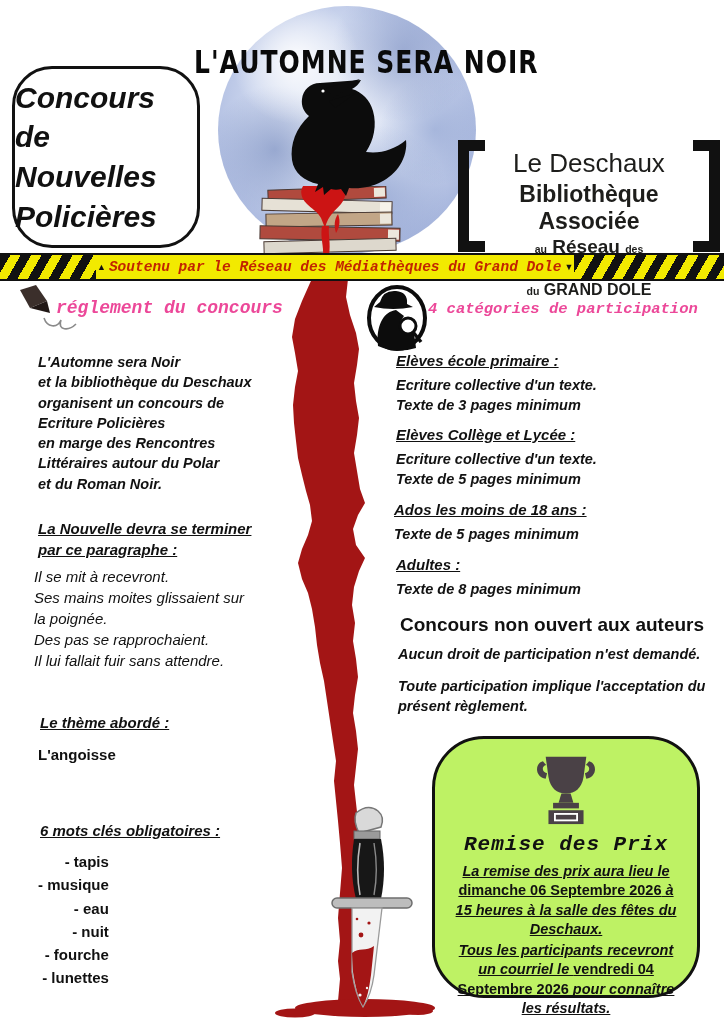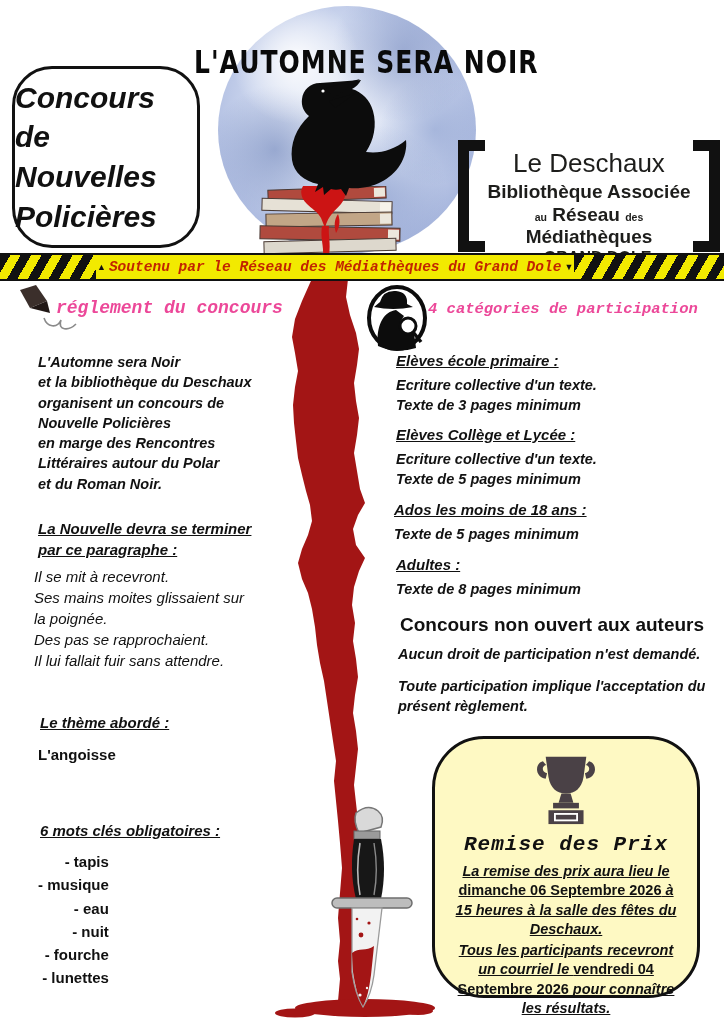--- a/index.html
+++ b/index.html
@@ -26,21 +26,21 @@
               font-family:"DejaVu Sans", sans-serif;}
   .raven-svg{left:282px;top:78px;z-index:3;}
   .books-svg{left:250px;top:186px;z-index:2;}
 
   .deschaux{left:458px;top:140px;width:262px;height:112px;display:flex;align-items:stretch;z-index:4;}
   .bracket{width:16px;}
   .bracket.l{border-left:11px solid #111;border-top:11px solid #111;border-bottom:11px solid #111;}
   .bracket.r{border-right:11px solid #111;border-top:11px solid #111;border-bottom:11px solid #111;}
   .deschaux-mid{flex:1;text-align:center;color:#1d1d1b;padding-top:8px;}
   .d-l1{font-size:26px;font-weight:400;}
-  .d-l2{font-size:19px;font-weight:bold;margin-top:2px;}
+  .d-l2{font-size:23px;font-weight:bold;margin-top:2px;}
   .d-l3{font-size:19px;font-weight:bold;margin-top:1px;}
   .d-sm{font-size:10.5px;font-weight:bold;}
   .d-l4{font-size:16px;font-weight:bold;margin-top:1px;}
 
   
   .tape{left:0;top:253px;width:724px;height:24px;background:#f2ea00;z-index:7;
         border-top:2px solid #111;border-bottom:2px solid #111;display:flex;align-items:center;}
   .stripes{height:100%;background:repeating-linear-gradient(120deg,#111 0 9px,#f2ea00 9px 18px);}
   .stripes.left{width:96px;}
   .stripes.right{flex:1;}
@@ -75,21 +75,21 @@
   .cat2{left:396px;top:424px;}
   .cat3{left:394px;top:499px;}
   .cat4{left:396px;top:554px;}
   .cat .hu{display:inline-block;margin-bottom:4px;}
   .note1{left:400px;top:612px;}
   .note2{left:398px;top:644px;}
   .note3{left:398px;top:676px;width:320px;}
 
   
   .prize{left:432px;top:736px;width:268px;height:262px;border:3px solid #111;border-radius:52px;
-         background:#fef9c3;z-index:6;text-align:center;padding-top:14px;box-sizing:border-box;}
+         background:#bef264;z-index:6;text-align:center;padding-top:14px;box-sizing:border-box;}
   .prize-title{font-family:"Liberation Mono", monospace;font-weight:bold;font-style:italic;
                font-size:21px;color:#111;margin-top:4px;letter-spacing:1px;}
   .prize-text{font-size:14.5px;line-height:1.33;color:#111;padding:6px 14px 0 14px;text-decoration:underline;}
 
   .blood-svg{left:260px;top:253px;z-index:2;}
 </style>
 </head>
 <body>
 
 <div class="page">
@@ -200,21 +200,21 @@
     <path d="M12,62 C10,44 16,28 30,26 L38,32 L34,38 C44,40 48,47 49,56 L50,64 Q30,70 12,62 Z" fill="#0c0c0c"></path>
     <circle cx="42" cy="42" r="8" fill="#fff" stroke="#0c0c0c" stroke-width="3"></circle>
     <line x1="47" y1="48" x2="55" y2="58" stroke="#0c0c0c" stroke-width="3.5"></line>
   </svg>
   <div class="abs mono-head right-head">4 catégories de participation</div>
 
   <div class="abs txt bi intro">
     <div>L'Automne sera Noir</div>
     <div>et la bibliothèque du Deschaux</div>
     <div>organisent un concours de</div>
-    <div>Nouvelle Policières</div>
+    <div>Ecriture Policières</div>
     <div>en marge des Rencontres</div>
     <div>Littéraires autour du Polar</div>
     <div>et du Roman Noir.</div>
   </div>
 
   <div class="abs txt end-head">
     <div class="hu">La Nouvelle devra se terminer</div>
     <div class="hu">par ce paragraphe :</div>
   </div>
 

